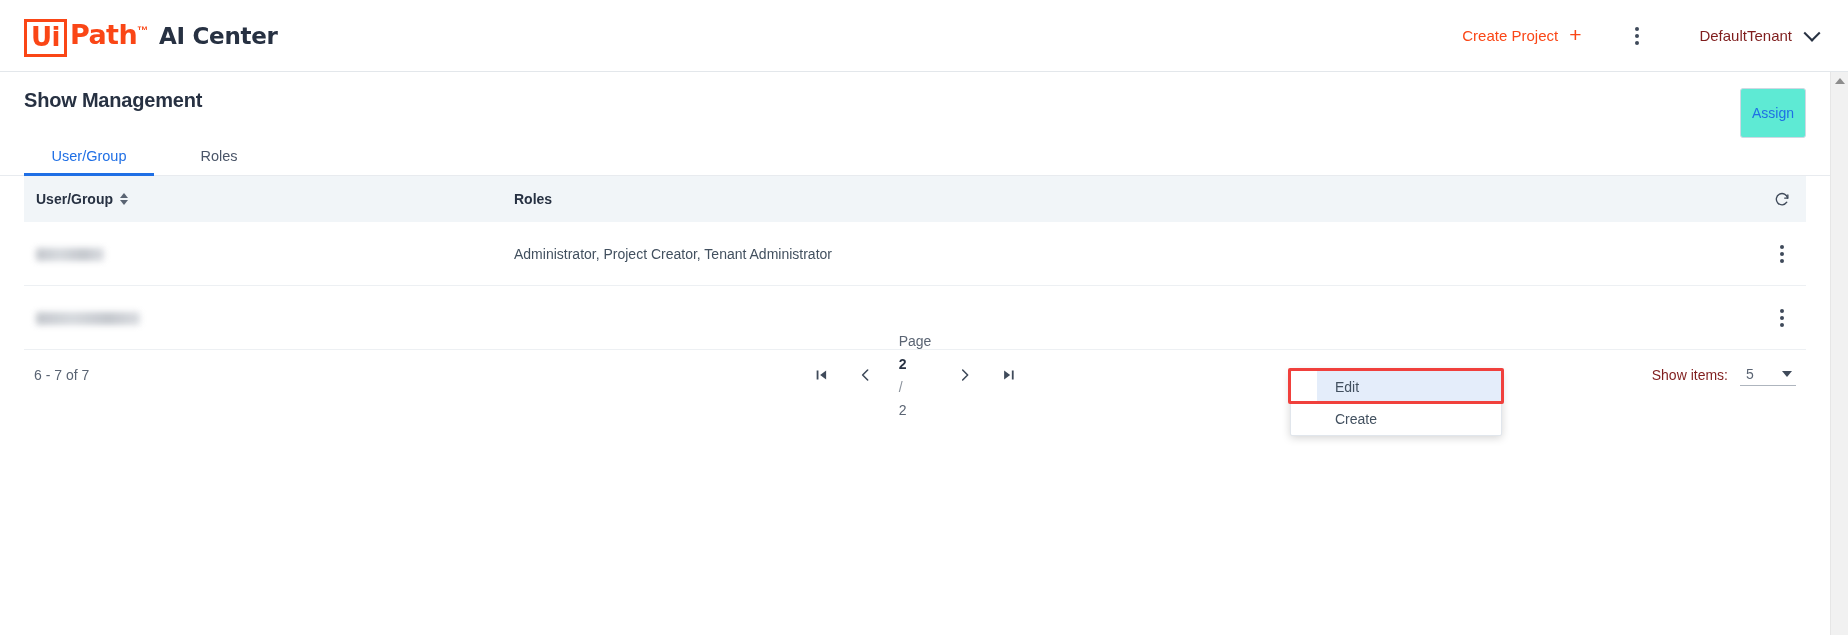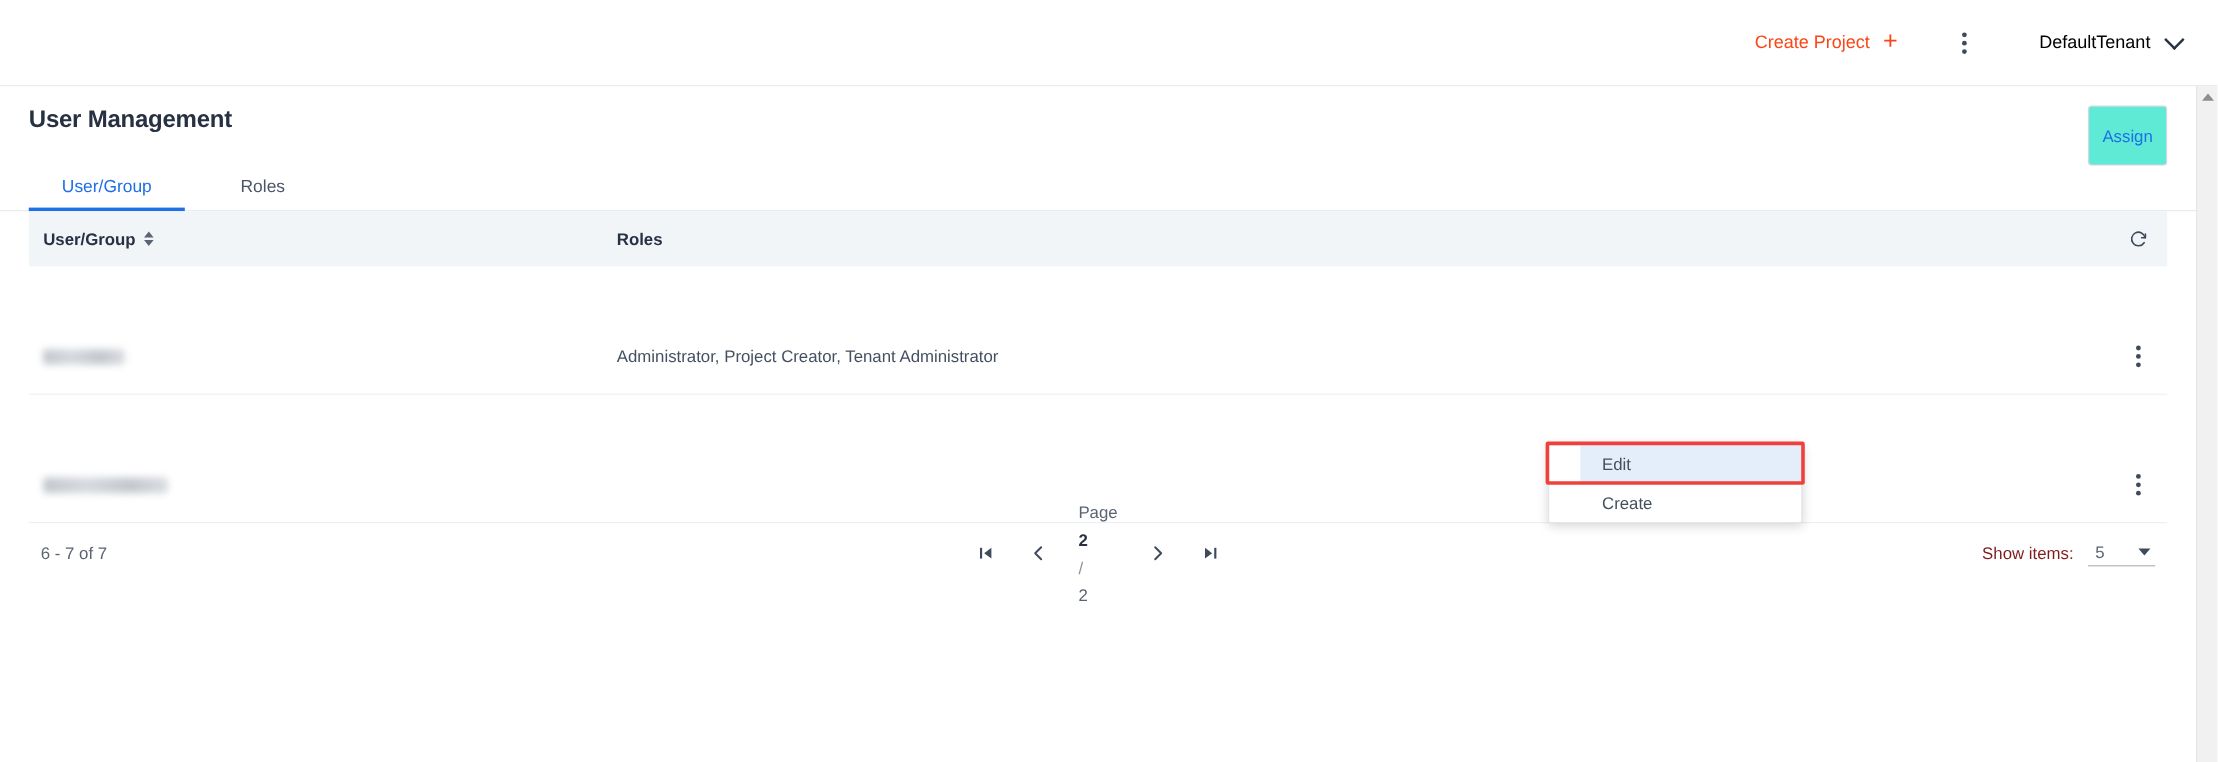--- a/index.html
+++ b/index.html
@@ -125,21 +125,21 @@
     border-radius: 50%;
     background: #3f4a5a;
   }
 
   .tenant {
     display: flex;
     align-items: center;
     gap: 14px;
     margin-left: 38px;
     cursor: pointer;
-    color: #000000;
+    color: #7f1d1d;
     font-size: 15px;
     padding: 6px 4px;
   }
   .chevron-down {
     width: 12px; height: 12px;
     border-right: 2.2px solid #273142;
     border-bottom: 2.2px solid #273142;
     transform: rotate(45deg) translate(-2px,-2px);
   }
 
@@ -256,21 +256,20 @@
   }
 
   .row {
     display: flex;
     align-items: center;
     height: 64px;
     border-bottom: 1px solid #edf0f3;
     font-size: 14px;
     color: #42505f;
     position: relative;
-    margin-top: 43px;
   }
   .row:last-of-type { border-bottom: 1px solid #edf0f3; }
 
   .cell-user { width: 490px; padding-left: 12px; }
   .cell-roles { flex: 1; }
 
   .redacted {
     display: inline-block;
     height: 13px;
     border-radius: 2px;
@@ -414,20 +413,26 @@
     border-bottom: 6px solid #8d8d8d;
   }
 </style>
 </head>
 <body>
 
 <div id="app">
 
   <div class="topbar">
 
+    <div class="brand">
+      <span class="logo-ui">Ui</span>
+      <span class="logo-path">Path</span>
+      <span class="logo-tm">™</span>
+      <span class="brand-product">AI Center</span>
+    </div>
 
     <div class="topbar-right">
 
       <div class="create-project">
         <span>Create Project</span>
         <span class="plus-icon">+</span>
       </div>
 
       <div class="kebab-btn">
         <span></span>
@@ -439,21 +444,21 @@
         <span>DefaultTenant</span>
         <span class="chevron-down"></span>
       </div>
 
     </div>
   </div>
 
   <div class="page">
 
     <div class="page-header">
-      <div class="page-title">User Management</div>
+      <div class="page-title">Show Management</div>
       <button class="assign-btn">Assign</button>
     </div>
 
     <div class="tabs">
       <div class="tab t1 active">User/Group</div>
       <div class="tab t2">Roles</div>
     </div>
 
     <div class="table">
 

